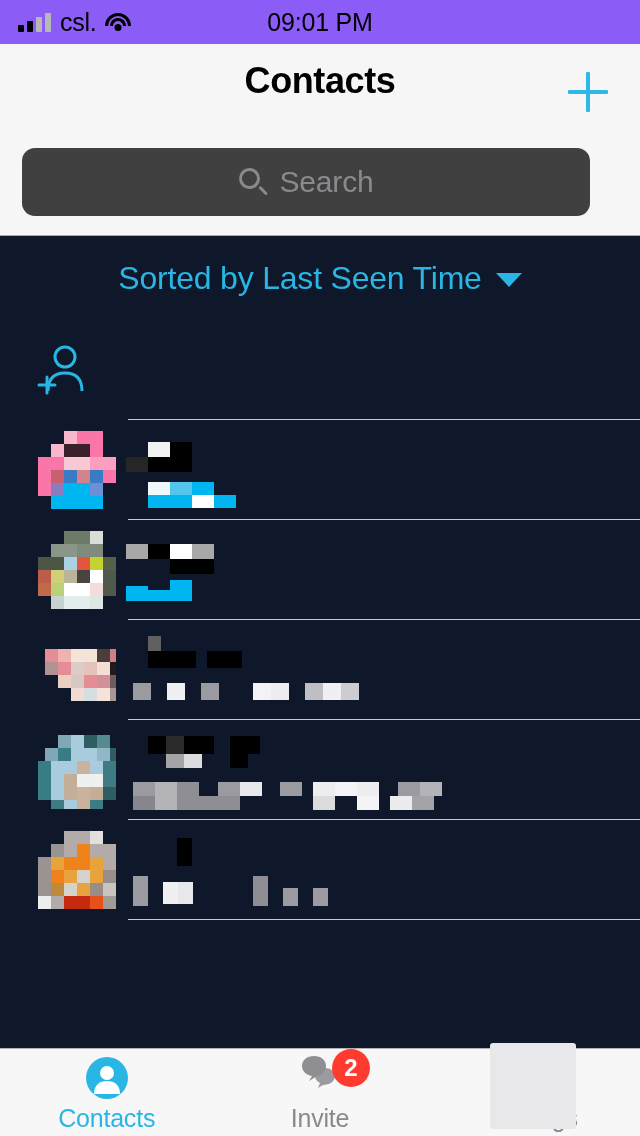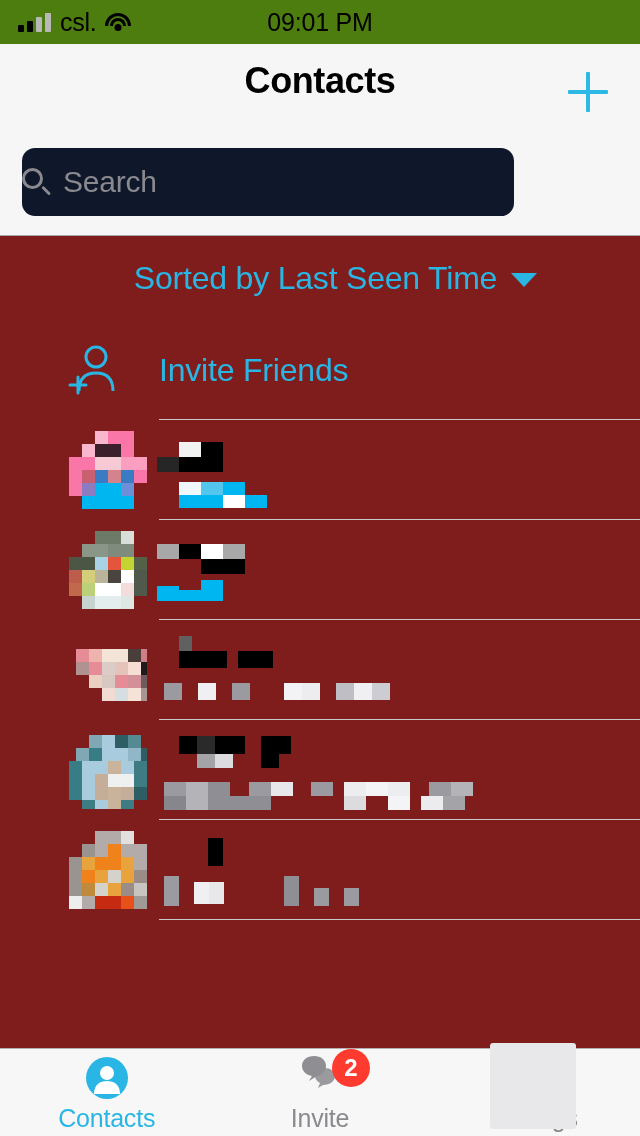--- a/index.html
+++ b/index.html
@@ -9,21 +9,21 @@
     background:#ffffff;
     -webkit-font-smoothing:antialiased;
     overflow:hidden;
     position:relative;
   }
   .screen { position:relative; width:640px; height:1136px; overflow:hidden; background:#fff; }
 
   
   .statusbar {
     position:absolute; top:0; left:0; width:640px; height:44px;
-    background:#4d7c0f;
+    background:#8b5cf6;
     display:flex; align-items:center;
   }
   .sb-left { position:absolute; left:18px; display:flex; align-items:center; gap:9px; }
   .sb-center { position:absolute; left:0; width:640px; text-align:center; }
   .sb-right { position:absolute; right:14px; display:flex; align-items:center; gap:9px; }
   .sb-text { font-size:25px; color:#000; letter-spacing:-0.3px; }
   .sb-time { font-size:25px; color:#000; letter-spacing:-0.2px; }
   .bars { display:flex; align-items:flex-end; gap:3px; height:19px; }
   .bars i { width:6px; border-radius:1px; display:block; }
   .bars i:nth-child(1){ height:7px;  background:#000; }
@@ -49,33 +49,33 @@
   .nav-title { position:absolute; top:16px; left:0; width:640px; text-align:center;
                font-size:36px; font-weight:bold; color:#000; letter-spacing:-0.4px; }
   .nav-add { position:absolute; top:16px; right:20px; width:64px; height:64px;
              display:flex; align-items:center; justify-content:center; cursor:pointer; }
   .nav-add span { position:relative; width:40px; height:40px; display:block; }
   .nav-add span:before, .nav-add span:after {
     content:""; position:absolute; background:#2EB8E6; border-radius:1px; }
   .nav-add span:before { left:0; top:18px; width:40px; height:4px; }
   .nav-add span:after  { top:0; left:18px; height:40px; width:4px; }
 
-  .searchbar { position:absolute; left:22px; top:104px; width:492px; height:68px;
-               background:#0f172a; border-radius:13px;
-               display:flex; align-items:center; justify-content:flex-start; cursor:text; }
+  .searchbar { position:absolute; left:22px; top:104px; width:568px; height:68px;
+               background:#404040; border-radius:13px;
+               display:flex; align-items:center; justify-content:center; cursor:text; }
   .search-inner { display:flex; align-items:center; gap:12px; }
   .mag { width:29px; height:29px; position:relative; display:block; }
   .mag i { position:absolute; left:0; top:0; width:21px; height:21px;
            border:3px solid #8A8A8E; border-radius:50%; }
   .mag b { position:absolute; right:1px; bottom:1px; width:11px; height:3px; background:#8A8A8E;
            border-radius:2px; transform:rotate(45deg); transform-origin:right center; }
   .search-ph { font-size:30px; color:#8A8A8E; letter-spacing:-0.2px; }
 
   
-  .content { position:absolute; top:236px; left:0; width:640px; height:812px; background:#7f1d1d; overflow:hidden;padding-left:31px; }
+  .content { position:absolute; top:236px; left:0; width:640px; height:812px; background:#0f172a; overflow:hidden; }
 
   .sortrow { height:84px; display:flex; align-items:center; justify-content:center; cursor:pointer; }
   .sort-text { font-size:32px; color:#29B6E4; letter-spacing:-0.2px; }
   .sort-caret { width:0; height:0; margin-left:14px; margin-top:4px;
                 border-left:13px solid transparent; border-right:13px solid transparent;
                 border-top:14px solid #29B6E4; }
 
   .actionrow { position:relative; height:100px; display:flex; align-items:center; cursor:pointer; }
   .actionrow .sep { position:absolute; left:128px; right:0; bottom:0; height:1px; background:#C8C7CC; }
   .act-icon { width:128px; display:flex; align-items:center; justify-content:center; }
@@ -155,21 +155,20 @@
 
 
     <div class="actionrow">
       <div class="act-icon">
         <svg width="58" height="54" viewBox="0 0 58 54">
           <circle cx="30" cy="14" r="10" fill="none" stroke="#29B6E4" stroke-width="3"></circle>
           <path d="M13 48 C13 34 21 30 30 30 C39 30 47 34 47 48" fill="none" stroke="#29B6E4" stroke-width="3"></path>
           <path d="M4 42 L20 42 M12 34 L12 50" fill="none" stroke="#29B6E4" stroke-width="3" stroke-linecap="round"></path>
         </svg>
       </div>
-      <div class="act-label">Invite Friends</div>
       <div class="sep"></div>
     </div>
 
     <div class="contactrow">
       <div class="avatar">
         <span class="px" style="left:26px;top:0;background:#F9B7CD"></span>
         <span class="px" style="left:39px;top:0;width:26px;background:#FB76A8"></span>
         <span class="px" style="left:13px;top:13px;background:#F9B7CD"></span>
         <span class="px" style="left:26px;top:13px;width:26px;background:#3B1F2B"></span>
         <span class="px" style="left:52px;top:13px;background:#FB76A8"></span>

